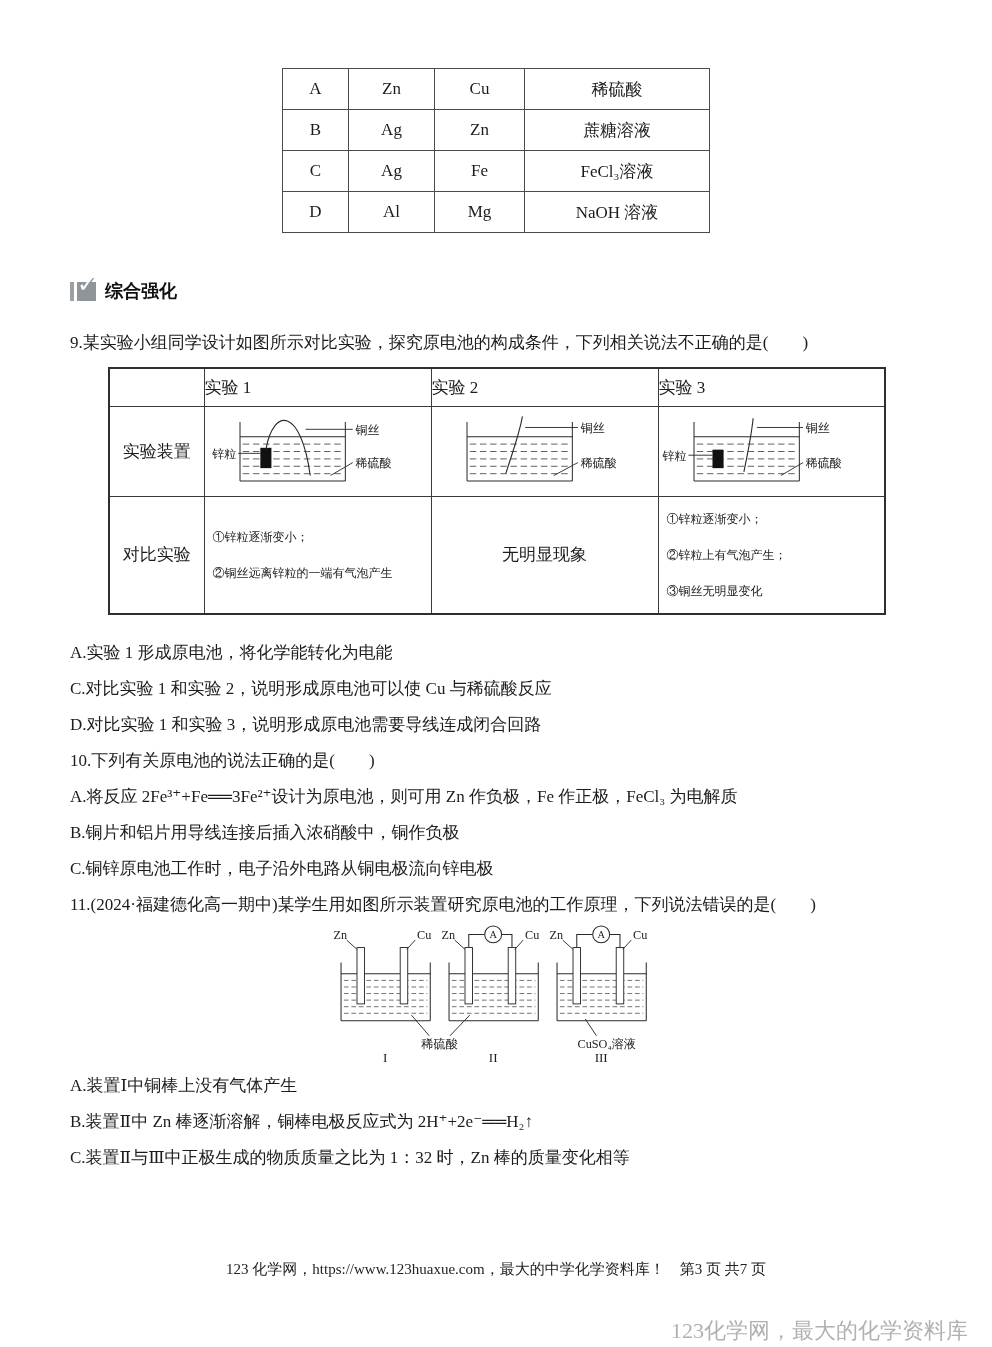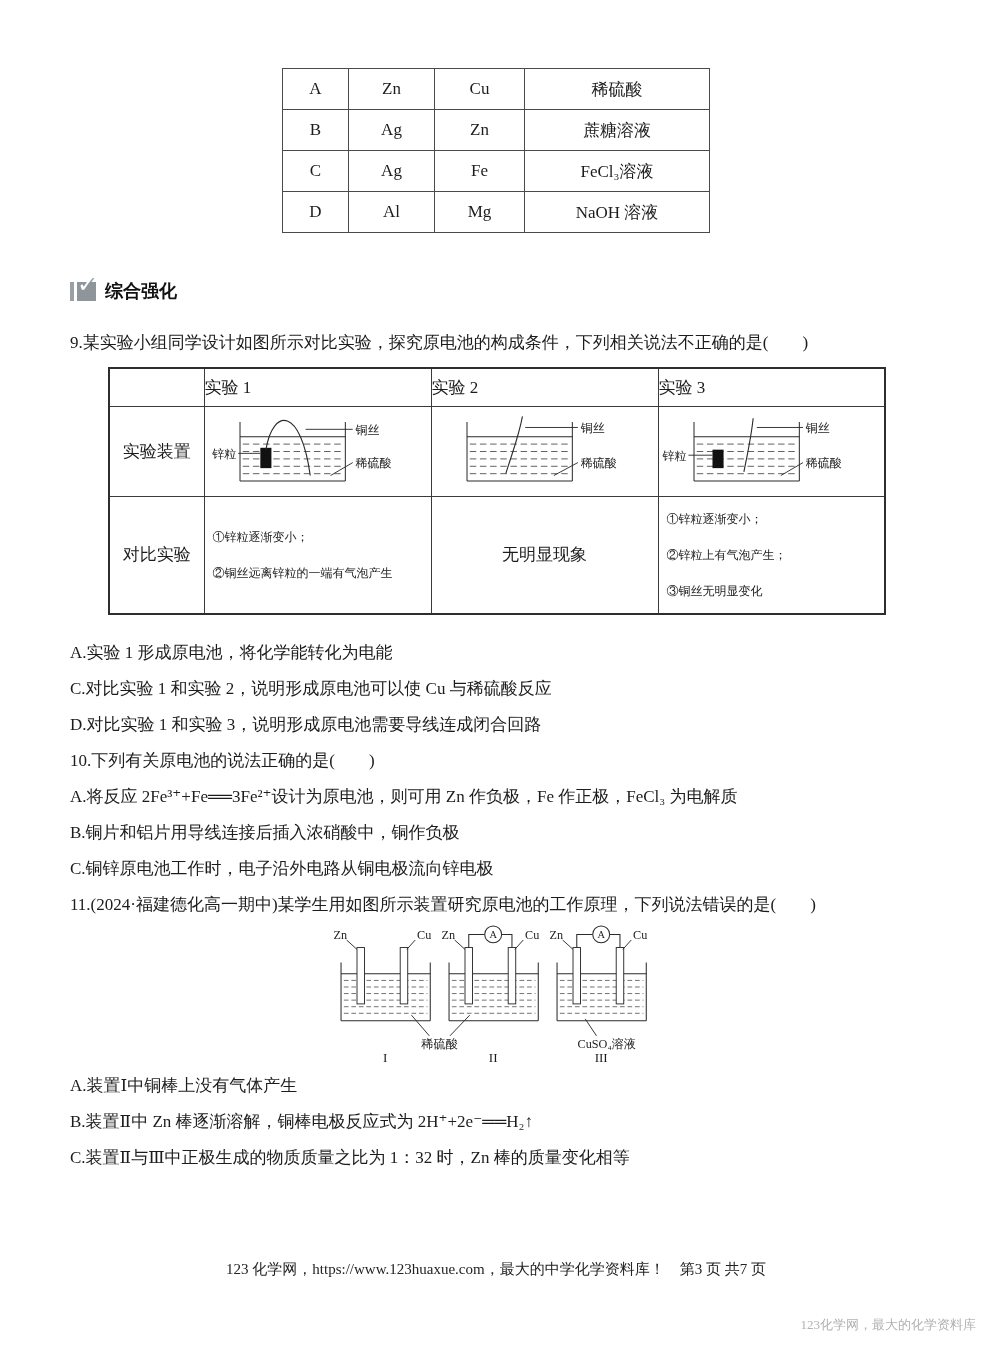--- a/index.html
+++ b/index.html
@@ -54,22 +54,22 @@
 
   
   .figure-wrap { text-align:center; margin-top:2px; }
 
   
   .footer {
     position:absolute; left:0; top:1260px; width:100%;
     text-align:center; font-size:15px; color:#222;
   }
   .watermark {
-    position:absolute; right:16px; top:1316px;
-    font-size:13px; color:#b1b1b1;margin-left:41px;
+    position:absolute; right:24px; top:1316px;
+    font-size:22px; color:#b1b1b1;margin-left:41px;
   }
 </style>
 </head>
 <body>
 
 <div class="page">
   <div class="content">
 
     <table class="top-table">
       <tbody>

